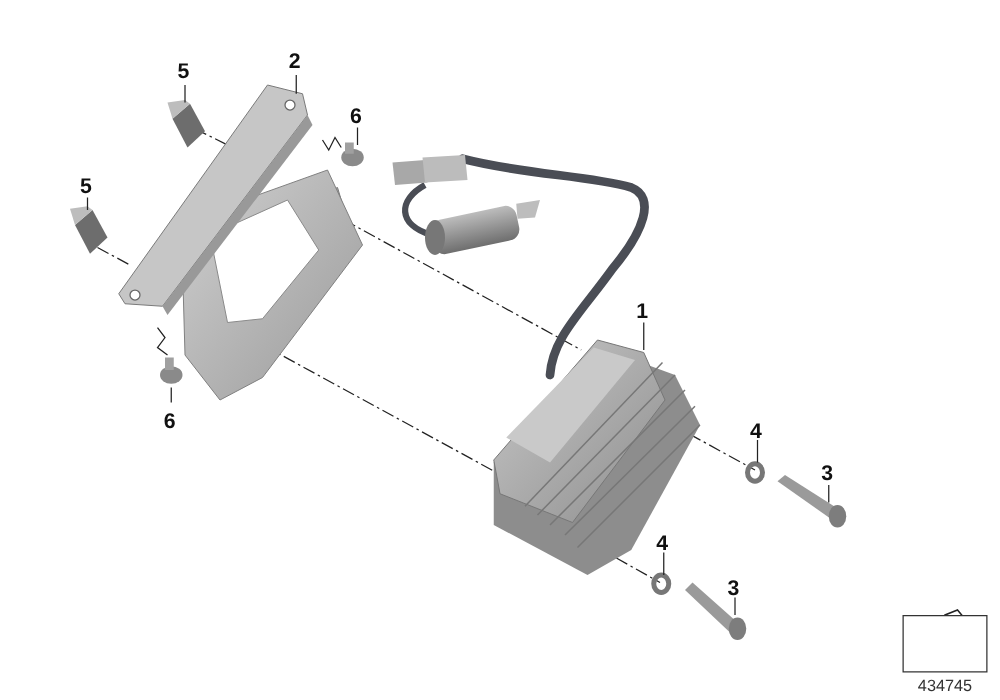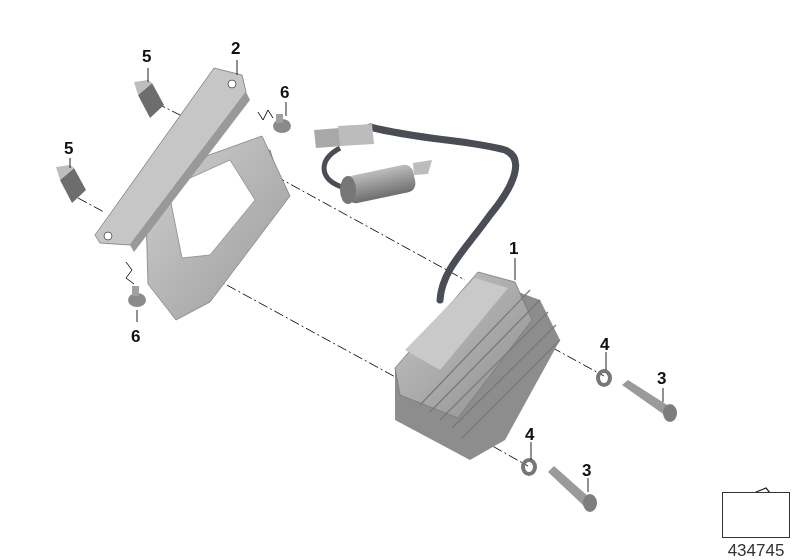--- a/index.html
+++ b/index.html
@@ -4,21 +4,21 @@
 <style>
   html, body { margin: 0; padding: 0; background: #ffffff; }
   body { width: 800px; height: 560px; position: relative; overflow: hidden;
          font-family: "Liberation Sans", sans-serif; }
   #diagram { position: absolute; left: 0; top: 0; width: 800px; height: 560px; }
   .callout { position: absolute; font-family: "Liberation Sans", sans-serif;
              font-weight: bold; font-size: 17px; color: #111; line-height: 1; }
   .ref-box { position: absolute; left: 722px; top: 492px; width: 68px; height: 46px;
              border: 1px solid #333; background: #fff; box-sizing: border-box; }
   .ref-number { position: absolute; left: 722px; top: 541px; width: 68px; text-align: center;
-                font-size: 17px; color: #333; font-family: "Liberation Sans", sans-serif; }
+                font-size: 13px; color: #333; font-family: "Liberation Sans", sans-serif; }
 </style>
 </head>
 <body>
 
 <svg id="diagram" viewBox="0 0 800 560" xmlns="http://www.w3.org/2000/svg">
   <defs>
     <linearGradient id="gBracket" x1="0" y1="0" x2="1" y2="1">
       <stop offset="0" stop-color="#d0d0d0"></stop>
       <stop offset="1" stop-color="#9a9a9a"></stop>
     </linearGradient>

